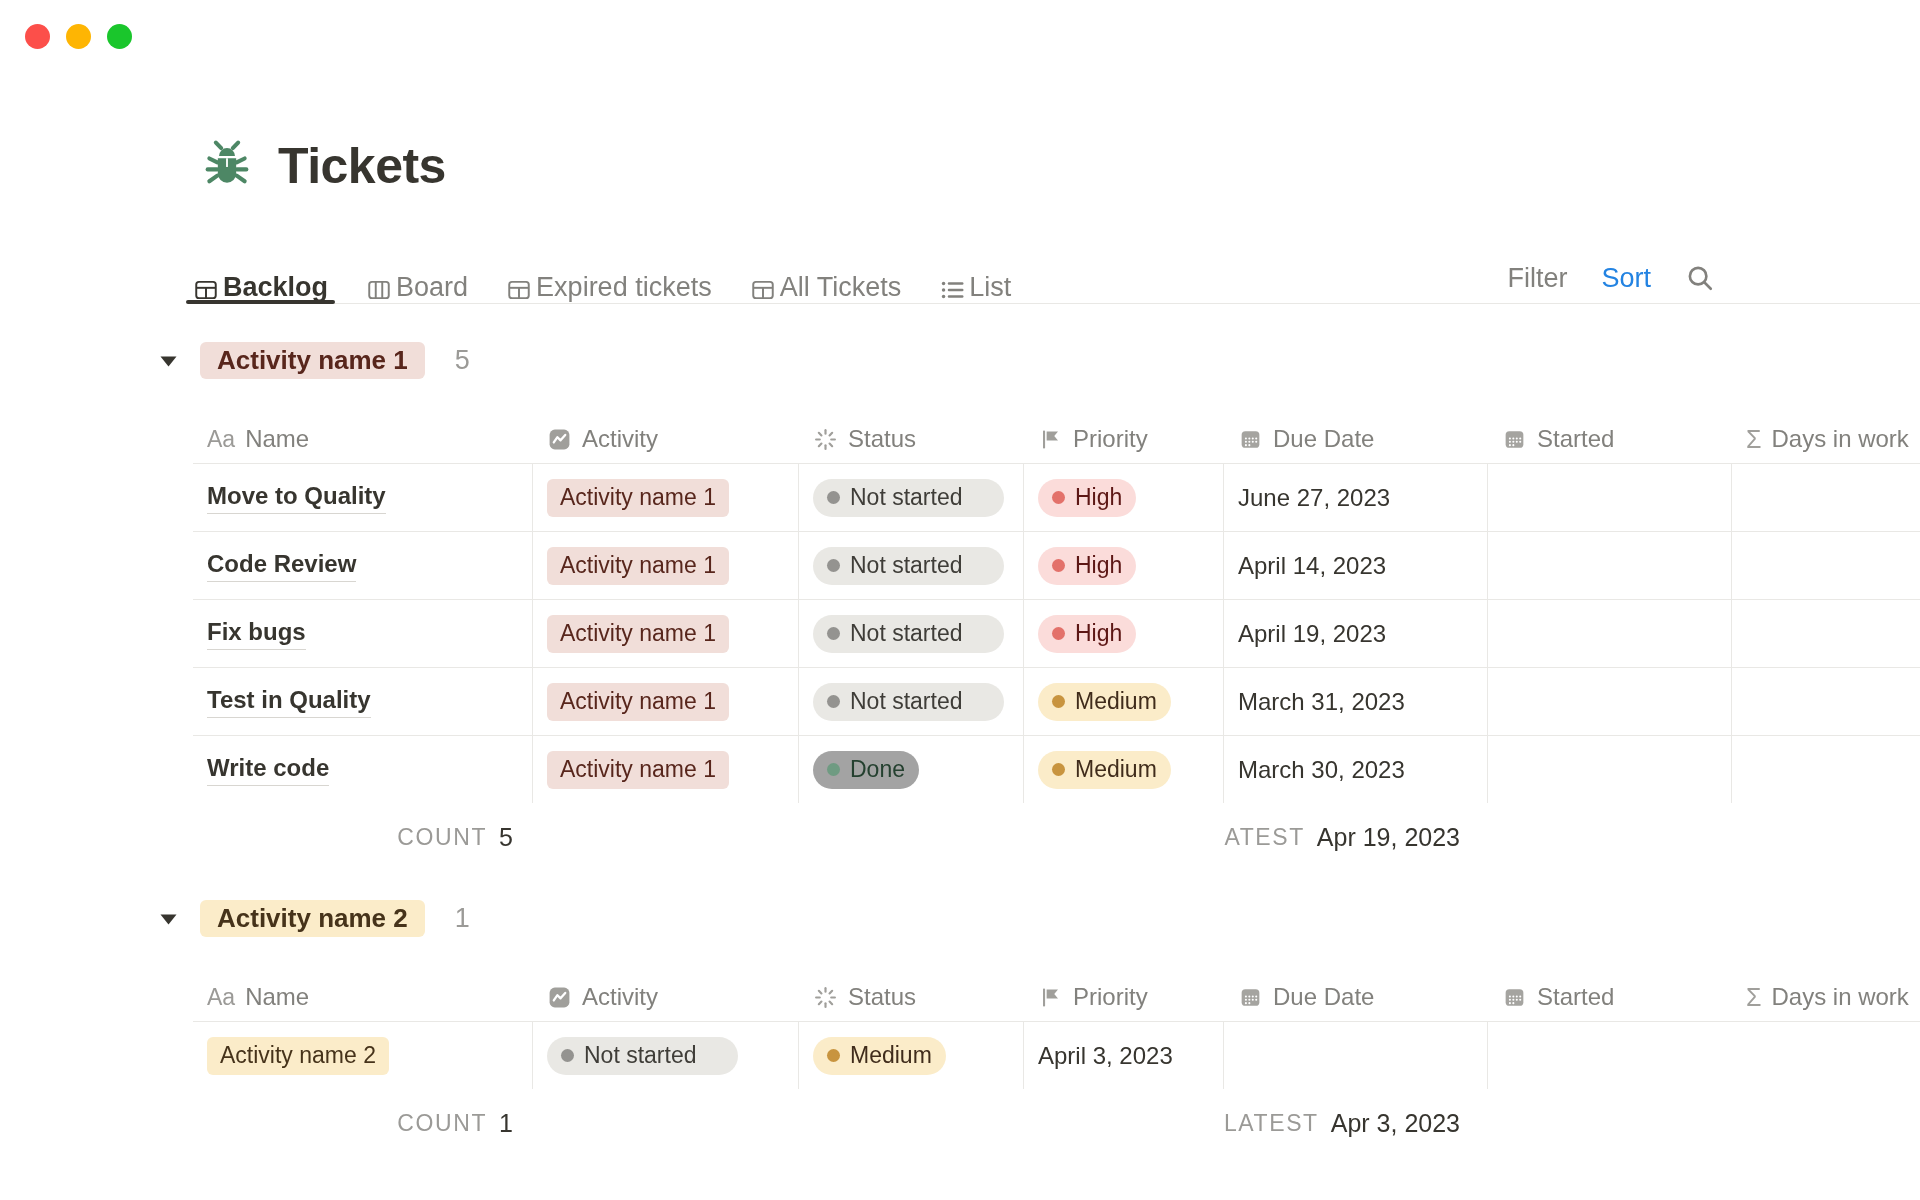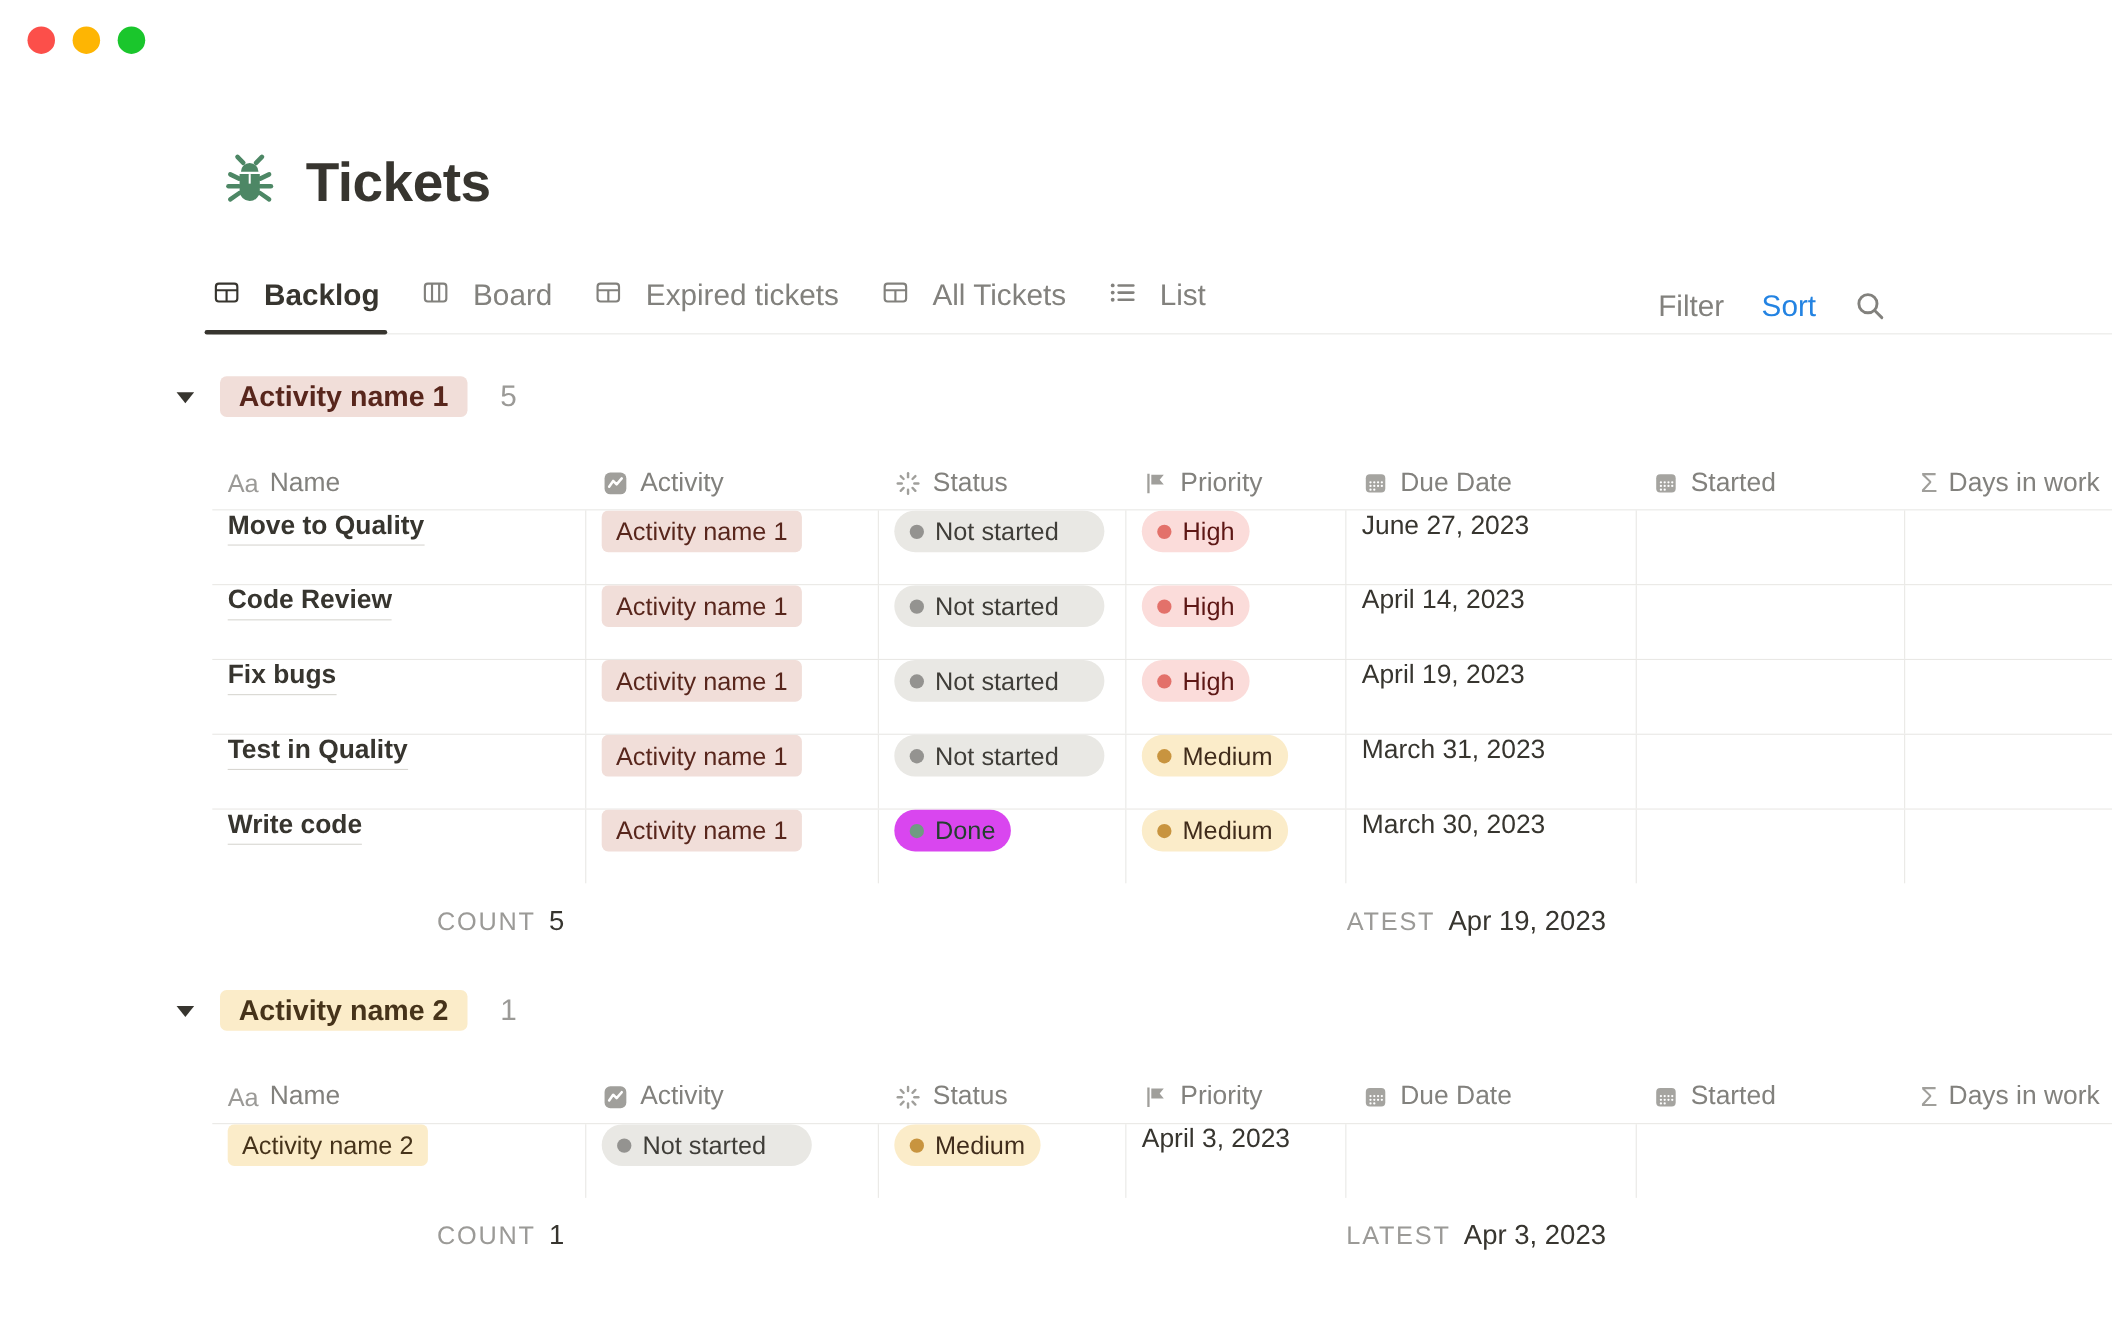--- a/index.html
+++ b/index.html
@@ -9,21 +9,21 @@
   }
   
   .traffic{position:absolute;top:24px;left:25px;display:flex;gap:16px}
   .traffic .dot{width:25px;height:25px;border-radius:50%}
   
   .title-row{display:flex;align-items:center;gap:22px;margin:134px 0 0 198px;height:64px}
   .page-title{font-size:50px;font-weight:800;letter-spacing:-0.5px;color:#37352f}
   
   .tabbar{display:flex;align-items:center;margin:55px 0 0 193px;height:50px;
           border-bottom:1px solid #e9e8e5;padding-right:205px}
-  .tab{display:flex;align-items:flex-start;gap:21px;margin-right:38px;position:relative;
+  .tab{display:flex;align-items:flex-end;gap:4px;margin-right:38px;position:relative;
        height:100%;font-size:27px;color:#82817d;cursor:pointer;white-space:nowrap}
   .tab.active{color:#37352f;font-weight:600}
   .tab.active::after{content:"";position:absolute;left:-7px;right:-7px;bottom:-1px;height:4px;
        background:#37352f;border-radius:2px}
   .tab .ticon{display:flex;align-items:center}
   .toolbar{margin-left:auto;display:flex;align-items:center;gap:34px}
   .toolbar .tool{font-size:27px;color:#82817d;cursor:pointer}
   
   .group{margin-left:0}
   .group-header{display:flex;align-items:center;margin:38px 0 0 158px;height:37px}
@@ -36,21 +36,21 @@
   .table{margin-left:193px;width:1727px;margin-top:36px}
   .grid{display:grid;grid-template-columns:340px 266px 225px 200px 264px 244px 1fr}
   .thead{height:48px}
   .th{display:flex;align-items:center;gap:10px;padding-left:14px;font-size:24px;color:#82817d;
       overflow:hidden;white-space:nowrap;cursor:pointer}
   .th .hicon{display:flex;align-items:center;color:#a09f9b;flex:none}
   .aa{font-size:23px;font-weight:500;color:#9b9a97}
   .sigma{font-size:25px;color:#a09f9b}
   .trow{border-top:1px solid #e9e8e5;height:67px}
   .trow:last-of-type{border-bottom:1px solid #e9e8e5}
-  .td{display:flex;align-items:flex-start;padding-left:14px;overflow:hidden;border-right:1px solid #e9e8e5;
+  .td{display:flex;align-items:center;padding-left:14px;overflow:hidden;border-right:1px solid #e9e8e5;
       cursor:pointer}
   .td:last-child{border-right:none}
   .row-name{font-size:24px;font-weight:600;color:#37352f;white-space:nowrap;
             border-bottom:1.5px solid #d8d6d1;padding-bottom:3px}
   .tag{display:inline-flex;align-items:center;height:38px;padding:0 13px;border-radius:6px;
        font-size:23px;font-weight:500;white-space:nowrap}
   .pill{display:inline-flex;align-items:center;gap:10px;height:38px;padding:0 14px;
         border-radius:19px;font-size:23px;white-space:nowrap;overflow:hidden;flex:none}
   .pill .pdot{width:13px;height:13px;border-radius:50%;flex:none}
   .pill.clipped{width:163px}
@@ -357,21 +357,21 @@
           <div class="td"></div>
         </div>
         <div class="grid trow">
           <div class="td">
             <span class="row-name">Write code</span>
           </div>
           <div class="td">
             <span class="tag" style="background: rgb(241, 222, 217); color: rgb(88, 38, 28);">Activity name 1</span>
           </div>
           <div class="td">
-            <span class="pill" style="background: #d946ef; color: rgb(36, 64, 47);">
+            <span class="pill" style="background: #a3a3a3; color: rgb(36, 64, 47);">
               <span class="pdot" style="background: rgb(111, 155, 130);"></span>
               <span>Done</span>
             </span>
           </div>
           <div class="td">
             <span class="pill" style="background: rgb(251, 236, 201); color: rgb(64, 44, 27);">
               <span class="pdot" style="background: rgb(200, 148, 63);"></span>
               <span>Medium</span>
             </span>
           </div>

